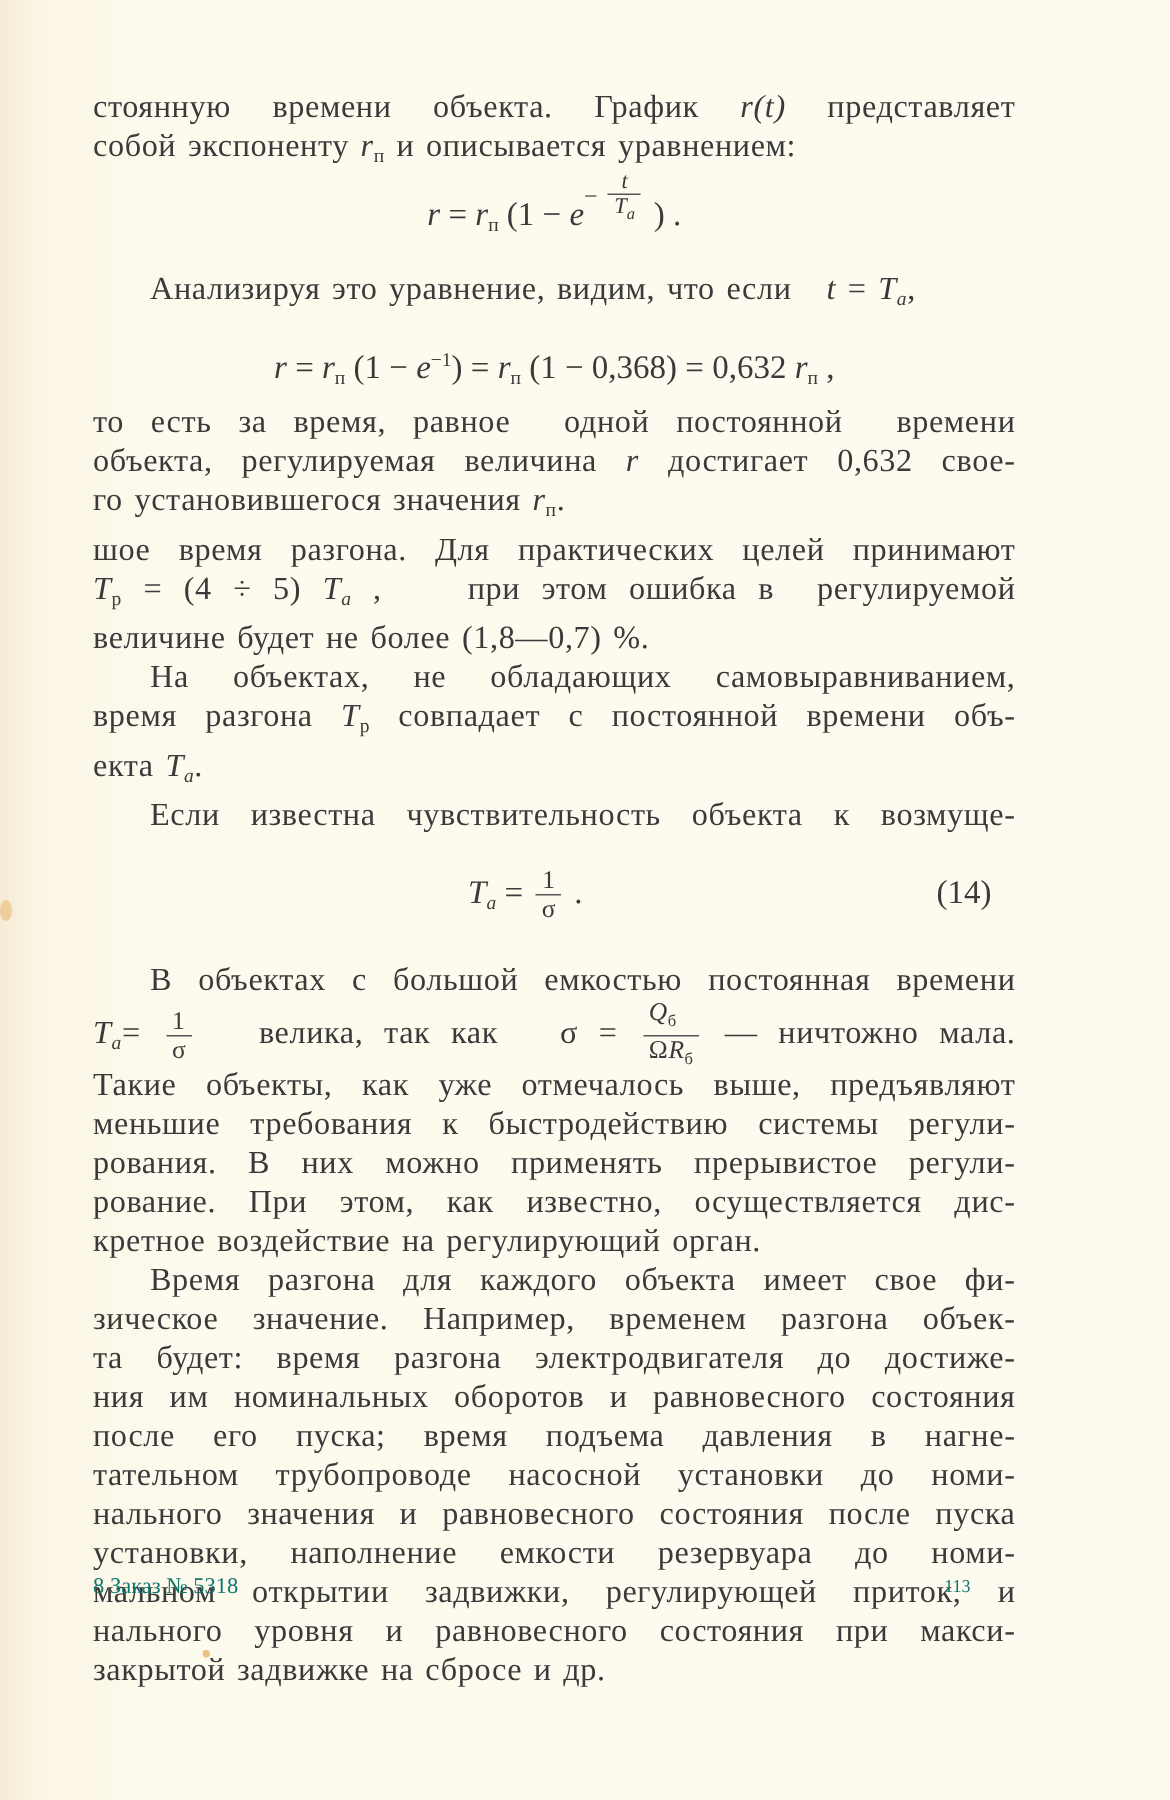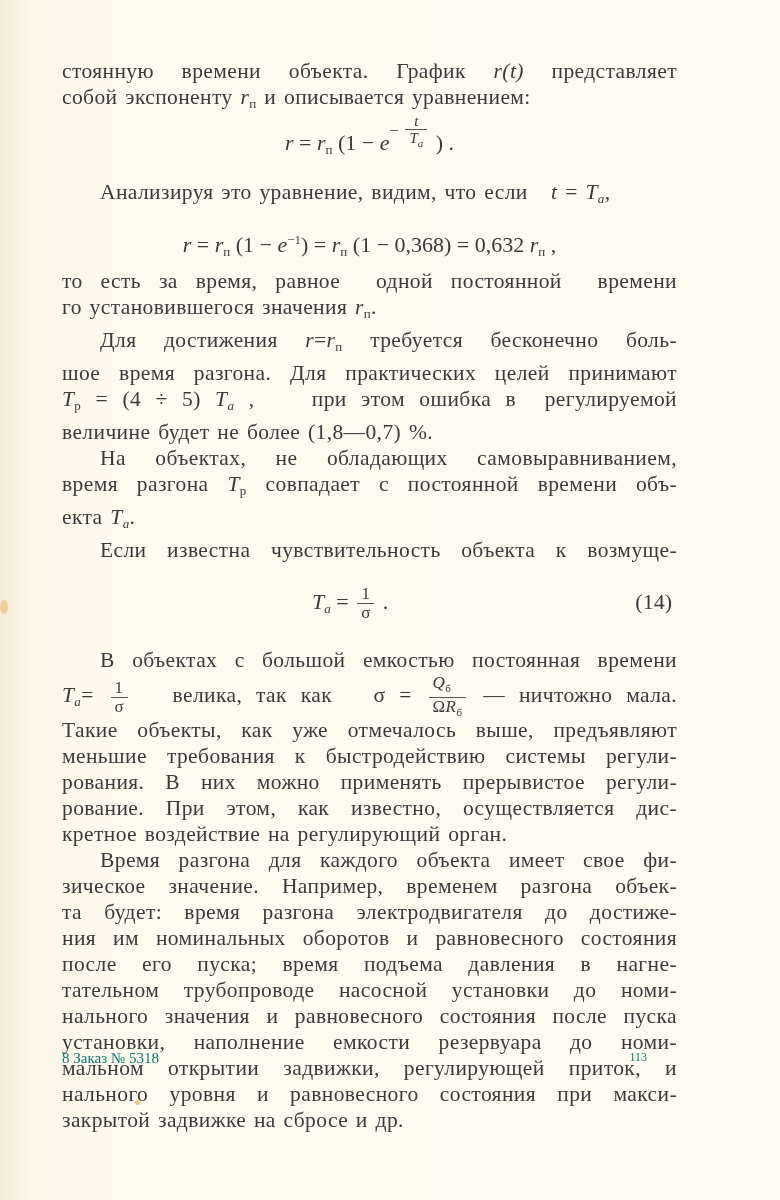--- a/index.html
+++ b/index.html
@@ -15,21 +15,21 @@
     .indent { padding-left:38px; }
     .left { text-align-last:left; }
     .center { text-align:center; text-align-last:center; }
     i, .it { font-style:italic; }
     sub { font-size:13px; vertical-align:-4px; }
     sup { font-size:13px; }
     .formula { font-size:22px; position:relative; }
     .frac { display:inline-block; vertical-align:middle; text-align:center; font-size:17px; line-height:18px; margin:0 3px; }
     .frac .num { display:block; border-bottom:1px solid #555; padding:0 4px; }
     .frac .den { display:block; padding:0 4px; }
-    .eqno { position:absolute; right:5px;font-family:Liberation Serif, serif; }
+    .eqno { position:absolute; right:16px;font-family:Liberation Serif, serif; }
     .footer { position:absolute; left:62px; top:1050px; width:615px; font-size:15px; color:#0f766e; }
     .footer .pg { position:absolute; right:30px; top:0; font-size:12px; }
     .stain { position:absolute; border-radius:50%; background:#e9b46a; opacity:0.55; }
   </style>
 </head>
 <body>
 
 <div class="stain" style="left:0;top:600px;width:8px;height:14px;"></div>
 <div class="stain" style="left:135px;top:1100px;width:5px;height:5px;opacity:0.8;"></div>
 
@@ -42,23 +42,23 @@
     <i>r</i> = <i>r</i><sub>п</sub> (1 − <i>e</i><span style="position:relative;top:-14px;font-size:16px;">− <span class="frac" style="font-size:15px;line-height:16px;"><span class="num"><i>t</i></span><span class="den"><i>T<sub style="font-size:11px">а</sub></i></span></span></span> ) .
   </div>
 
   <div class="line left" style="padding-left:38px;margin-top:10px;">Анализируя это уравнение, видим, что если &nbsp; <i>t</i> = <i>T</i><sub><i>а</i></sub>,</div>
 
   <div class="formula center" style="height:56px;line-height:56px;text-align:right;">
     <i>r</i> = <i>r</i><sub>п</sub> (1 − <i>e</i><sup>−1</sup>) = <i>r</i><sub>п</sub> (1 − 0,368) = 0,632 <i>r</i><sub>п</sub> ,
   </div>
 
   <div class="line">то есть за время, равное &nbsp;одной постоянной &nbsp;времени</div>
+  <div class="line">объекта, регулируемая величина <i>r</i> достигает 0,632 свое-</div>
   <div class="line left">го установившегося значения <i>r</i><sub>п</sub>.</div>
 
-  <div class="line indent">Для достижения <i>r</i>=<i>r</i><sub>п</sub> требуется бесконечно боль-</div>
   <div class="line">шое время разгона. Для практических целей принимают</div>
   <div class="line"><i>T</i><sub>р</sub> = (4 ÷ 5) <i>T</i><sub><i>а</i></sub> , &nbsp;&nbsp; при этом ошибка в &nbsp;регулируемой</div>
   <div class="line left">величине будет не более (1,8—0,7) %.</div>
 
   <div class="line indent">На объектах, не обладающих самовыравниванием,</div>
   <div class="line">время разгона <i>T</i><sub>р</sub> совпадает с постоянной времени объ-</div>
   <div class="line left">екта <i>T</i><sub><i>а</i></sub>.</div>
 
   <div class="line indent">Если известна чувствительность объекта к возмуще-</div>
 

